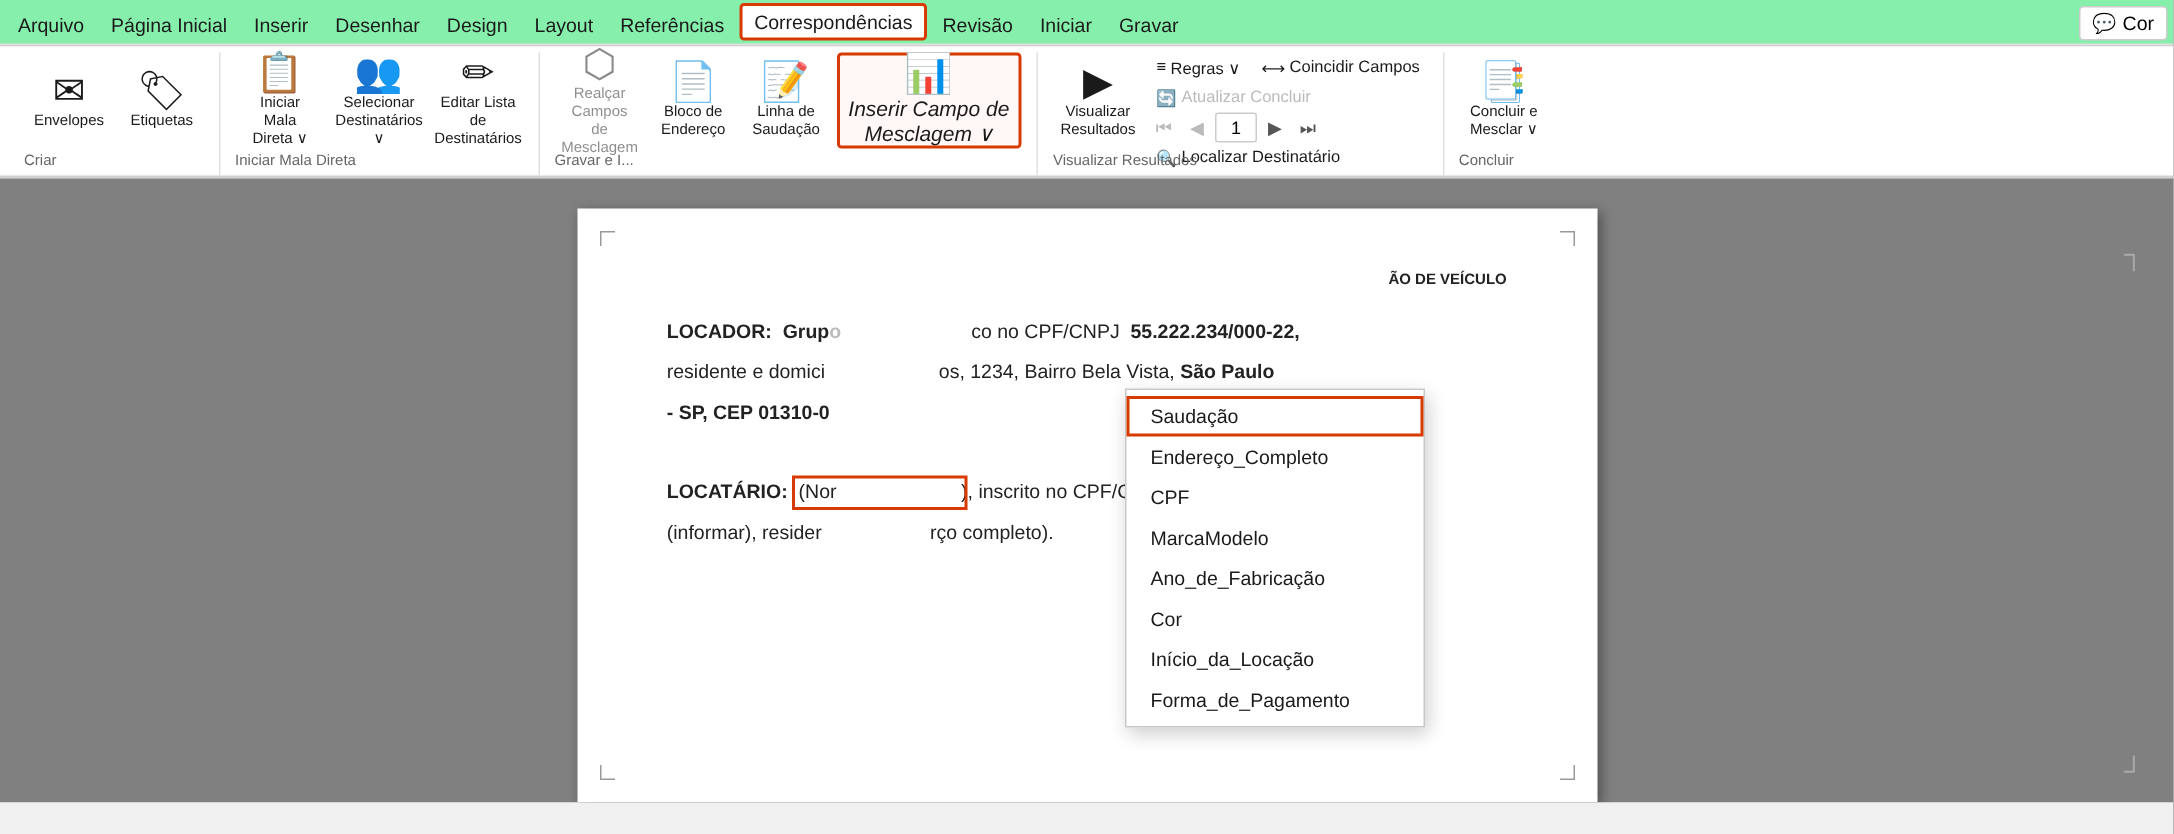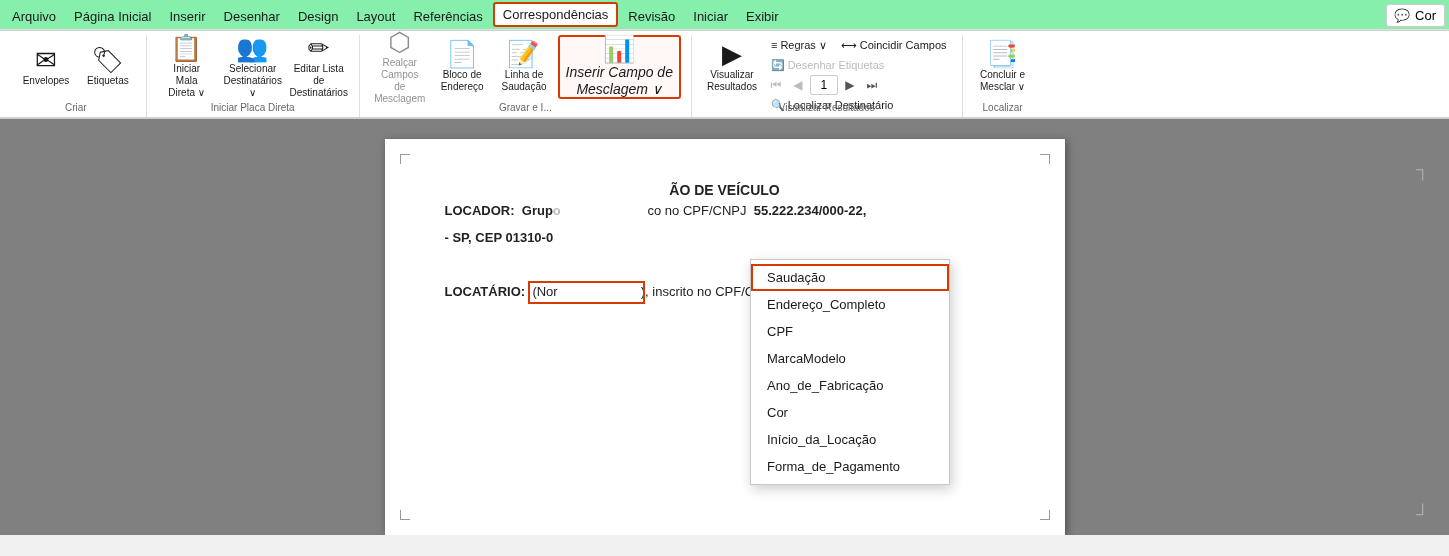--- a/index.html
+++ b/index.html
@@ -61,21 +61,20 @@
     .rg {
       display: flex;
       flex-direction: column;
       padding: 0 10px 4px 10px;
       border-right: 1px solid #e0e0e0;
     }
     .rg:last-child { border-right: none; }
     .rg-label {
       font-size: 10px;
       color: #666;
-      text-align: center;
       margin-top: 3px;
     }
     .rg-content {
       display: flex;
       align-items: flex-end;
       gap: 4px;
     }
 
     
     .lb {
@@ -261,21 +260,21 @@
     <span class="menu-item">Arquivo</span>
     <span class="menu-item">Página Inicial</span>
     <span class="menu-item">Inserir</span>
     <span class="menu-item">Desenhar</span>
     <span class="menu-item">Design</span>
     <span class="menu-item">Layout</span>
     <span class="menu-item">Referências</span>
     <span class="menu-item active">Correspondências</span>
     <span class="menu-item">Revisão</span>
     <span class="menu-item">Iniciar</span>
-    <span class="menu-item">Exibir</span>
+    <span class="menu-item">Gravar</span>
     <div class="menu-right">
       <div class="cor-btn">
         <span style="font-size:13px;">💬</span>
         <span>Cor</span>
       </div>
     </div>
   </div>
 </div>
 
 <div class="ribbon-main">
@@ -302,21 +301,21 @@
       </div>
       <div class="lb" style="min-width:64px;">
         <span class="lb-icon">👥</span>
         <span class="lb-label">Selecionar<br>Destinatários ∨</span>
       </div>
       <div class="lb" style="min-width:60px;">
         <span class="lb-icon">✏</span>
         <span class="lb-label">Editar Lista de<br>Destinatários</span>
       </div>
     </div>
-    <div class="rg-label">Iniciar Placa Direta</div>
+    <div class="rg-label">Iniciar Mala Direta</div>
   </div>
 
   <div class="rg">
     <div class="rg-content">
       <div class="lb" style="opacity:0.5;">
         <span class="lb-icon">⬡</span>
         <span class="lb-label">Realçar Campos<br>de Mesclagem</span>
       </div>
       <div class="lb">
         <span class="lb-icon">📄</span>
@@ -351,21 +350,21 @@
             <span>Regras ∨</span>
           </div>
           <div class="sb">
             <span>⟷</span>
             <span>Coincidir Campos</span>
           </div>
         </div>
         <div style="display:flex;gap:4px;">
           <div class="sb disabled">
             <span>🔄</span>
-            <span>Desenhar Etiquetas</span>
+            <span>Atualizar Concluir</span>
           </div>
         </div>
         <div style="display:flex;align-items:center;gap:2px;">
           <div class="nav-btn disabled">⏮</div>
           <div class="nav-btn disabled">◀</div>
           <input class="page-input" value="1" readonly="" style="">
           <div class="nav-btn">▶</div>
           <div class="nav-btn">⏭</div>
         </div>
         <div style="display:flex;gap:4px;">
@@ -385,52 +384,58 @@
     <div class="rg-label">Visualizar Resultados</div>
   </div>
 
   <div class="rg">
     <div class="rg-content">
       <div class="lb" style="min-width:60px;">
         <span class="lb-icon">📑</span>
         <span class="lb-label">Concluir e<br>Mesclar ∨</span>
       </div>
     </div>
-    <div class="rg-label">Localizar</div>
+    <div class="rg-label">Concluir</div>
   </div>
 
 </div>
 
 <div class="doc-area">
   <div class="page">
     <div class="corner-mark corner-tl"></div>
     <div class="corner-mark corner-tr"></div>
     <div class="corner-mark corner-bl"></div>
     <div class="corner-mark corner-br"></div>
 
     <div class="page-content">
-      <p style="text-align:center;font-weight:bold;font-size:14px;margin-bottom:0;">ÃO DE VEÍCULO</p>
+      <p style="text-align:right;font-weight:bold;font-size:10px;margin-bottom:16px;">ÃO DE VEÍCULO</p>
 
       <p>
         <strong>LOCADOR:</strong>&nbsp; <strong>Grup<span style="opacity:0.3;">o&nbsp;&nbsp;&nbsp;&nbsp;&nbsp;&nbsp;&nbsp;&nbsp;&nbsp;&nbsp;&nbsp;&nbsp;&nbsp;&nbsp;&nbsp;&nbsp;&nbsp;&nbsp;&nbsp;&nbsp;&nbsp;&nbsp;&nbsp;&nbsp;</span></strong>co no CPF/CNPJ &nbsp;<strong>55.222.234/000-22,</strong>
+      </p>
+      <p>
+        residente e domici<span style="opacity:0.3;">&nbsp;&nbsp;&nbsp;&nbsp;&nbsp;&nbsp;&nbsp;&nbsp;&nbsp;&nbsp;&nbsp;&nbsp;&nbsp;&nbsp;&nbsp;&nbsp;&nbsp;&nbsp;&nbsp;&nbsp;&nbsp;</span>os, 1234, Bairro Bela Vista, <strong>São Paulo</strong>
       </p>
       <p>
         <strong>- SP, CEP 01310-0</strong>
       </p>
       <p>&nbsp;</p>
       <p style="position:relative;">
         <strong>LOCATÁRIO:</strong>&nbsp;
         <span class="locatario-wrapper">
           <span>(Nor<span style="opacity:0.3;">&nbsp;&nbsp;&nbsp;&nbsp;&nbsp;&nbsp;&nbsp;&nbsp;&nbsp;&nbsp;&nbsp;&nbsp;&nbsp;&nbsp;&nbsp;&nbsp;&nbsp;&nbsp;&nbsp;&nbsp;&nbsp;&nbsp;&nbsp;</span></span>
           <span class="highlight-locatario"></span>
         </span>), inscrito no CPF/CNPJ sob o n°
         <span style="position:relative;display:inline-block;">
           <span class="cursor-arrow" style="position:absolute;left:-30px;top:8px;font-size:20px;color:#c00;transform:rotate(0deg);">➜</span>
         </span>
       </p>
+      <p>
+        (informar), resider<span style="opacity:0.3;">&nbsp;&nbsp;&nbsp;&nbsp;&nbsp;&nbsp;&nbsp;&nbsp;&nbsp;&nbsp;&nbsp;&nbsp;&nbsp;&nbsp;&nbsp;&nbsp;&nbsp;&nbsp;&nbsp;&nbsp;</span>rço completo).
+      </p>
     </div>
   </div>
 
   <div style="position:absolute;right:20px;top:40px;color:#aaa;font-size:18px;">┐</div>
   <div style="position:absolute;right:20px;bottom:10px;color:#aaa;font-size:18px;">┘</div>
 
   <div class="dropdown-menu">
     <div class="dd-item highlighted">Saudação</div>
     <div class="dd-item">Endereço_Completo</div>
     <div class="dd-item">CPF</div>

